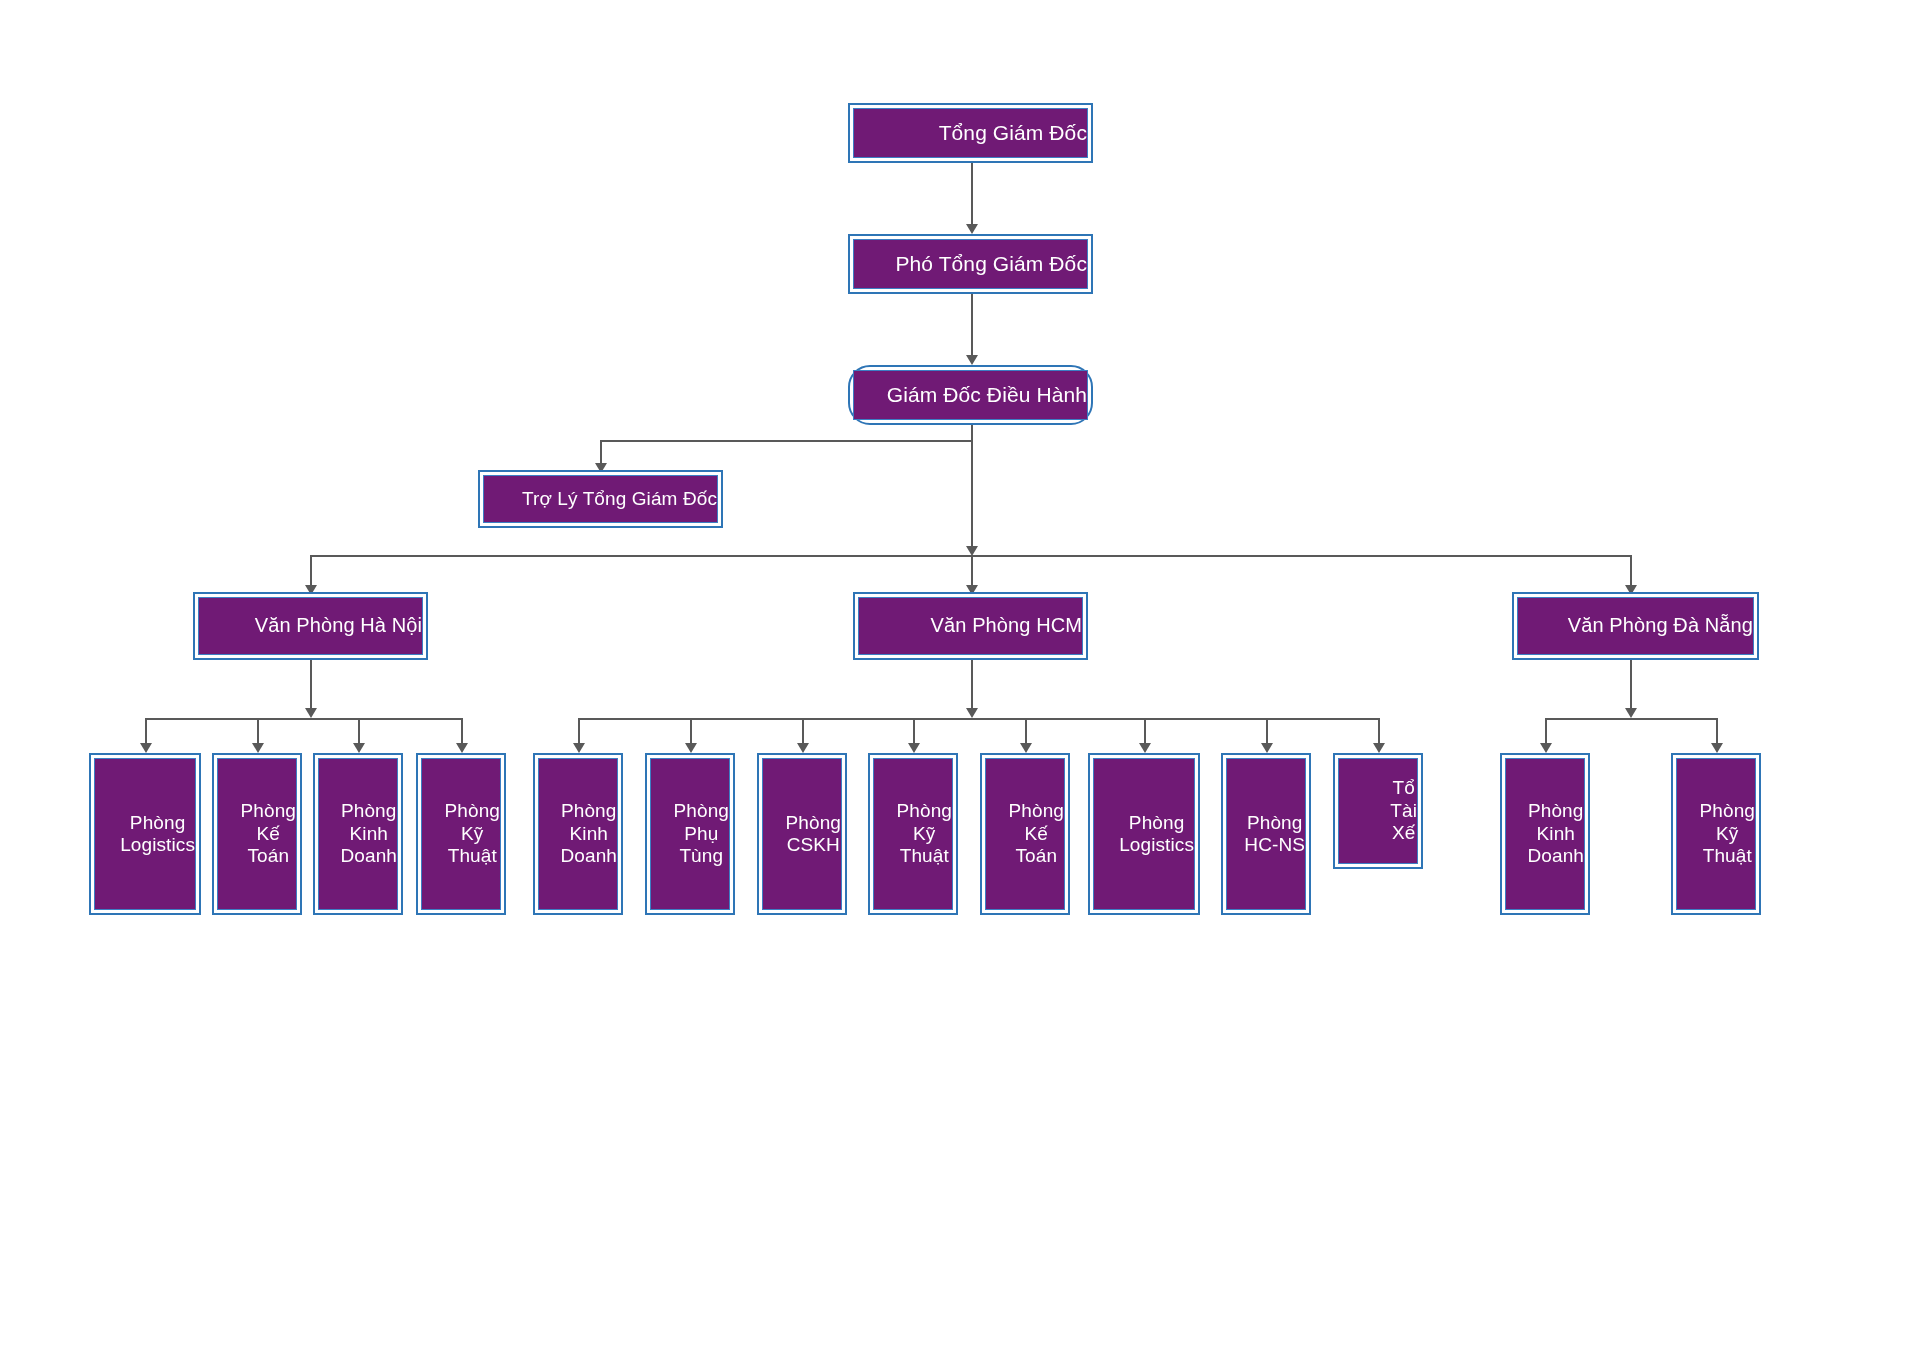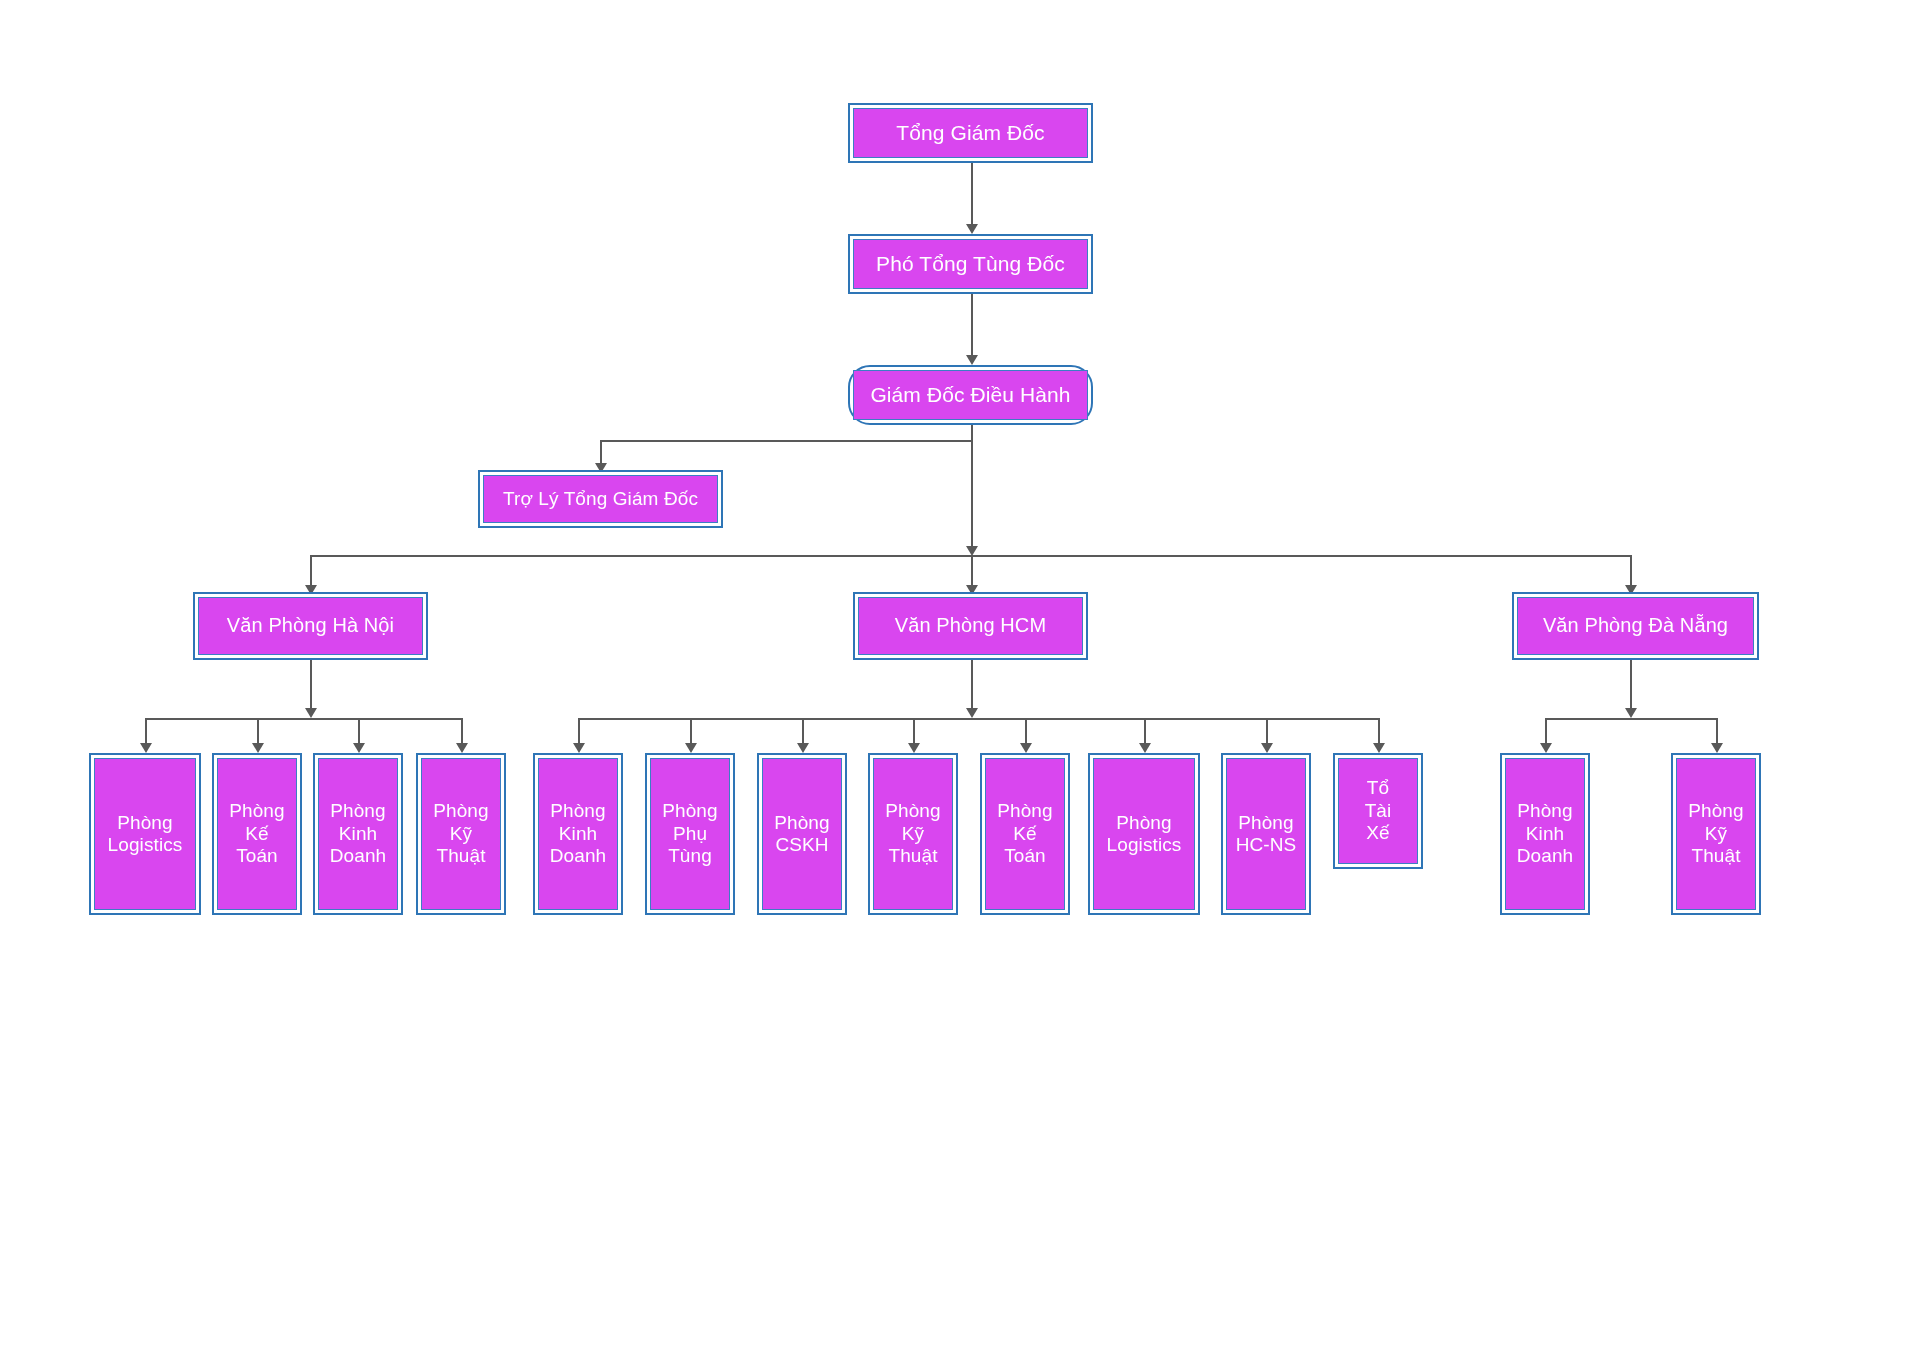--- a/index.html
+++ b/index.html
@@ -20,25 +20,25 @@
     position: absolute;
     box-sizing: border-box;
     border: 2px solid #2E75B6;
     background: #ffffff;
     padding: 3px;
   }
   .node .fill {
     box-sizing: border-box;
     width: 100%;
     height: 100%;
-    background: #d946ef;
+    background: #701a75;
     border: 1px solid #3C7EC4;
     display: flex;
     align-items: center;
-    justify-content: center;
+    justify-content: flex-end;
   }
   .node .label {
     color: #ffffff;
     text-align: center;
     line-height: 1.18;
     white-space: pre-line;
     letter-spacing: 0.1px;
   }
   .lvl-exec .label { font-size: 21px; }
   .lvl-office .label { font-size: 20px; }
@@ -129,21 +129,21 @@
   <div class="arrow" style="left:1711px; top:743px;"></div>
 
   <div class="node lvl-exec" style="left:848px; top:103px; width:245px; height:60px;">
     <div class="fill">
       <span class="label">Tổng Giám Đốc</span>
     </div>
   </div>
 
   <div class="node lvl-exec" style="left:848px; top:234px; width:245px; height:60px;">
     <div class="fill">
-      <span class="label">Phó Tổng Tùng Đốc</span>
+      <span class="label">Phó Tổng Giám Đốc</span>
     </div>
   </div>
 
   <div class="node lvl-exec" style="left:848px; top:365px; width:245px; height:60px;border-radius:22px;">
     <div class="fill">
       <span class="label">Giám Đốc Điều Hành</span>
     </div>
   </div>
 
   <div class="node lvl-assist" style="left:478px; top:470px; width:245px; height:58px;">

